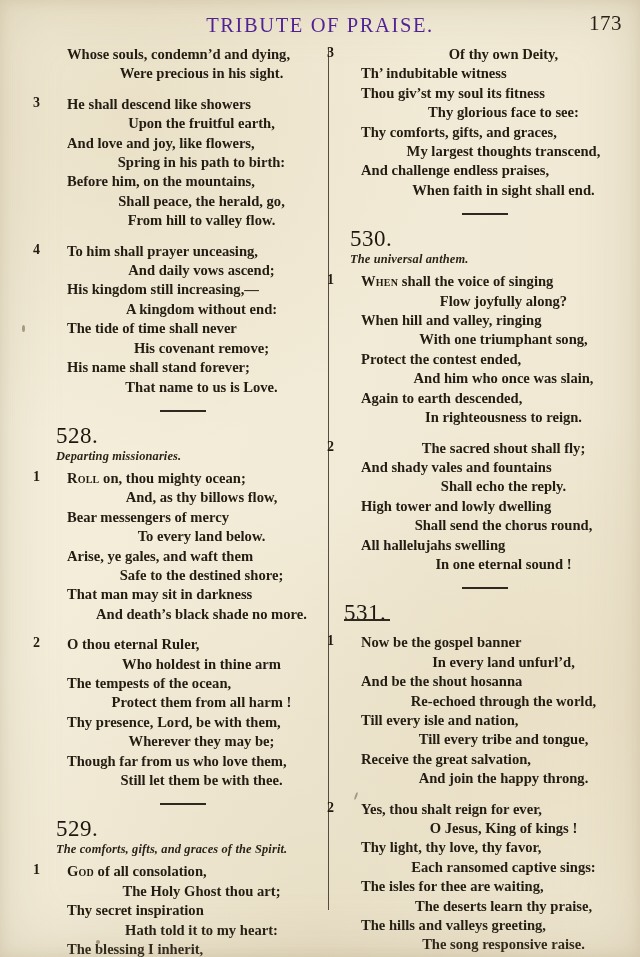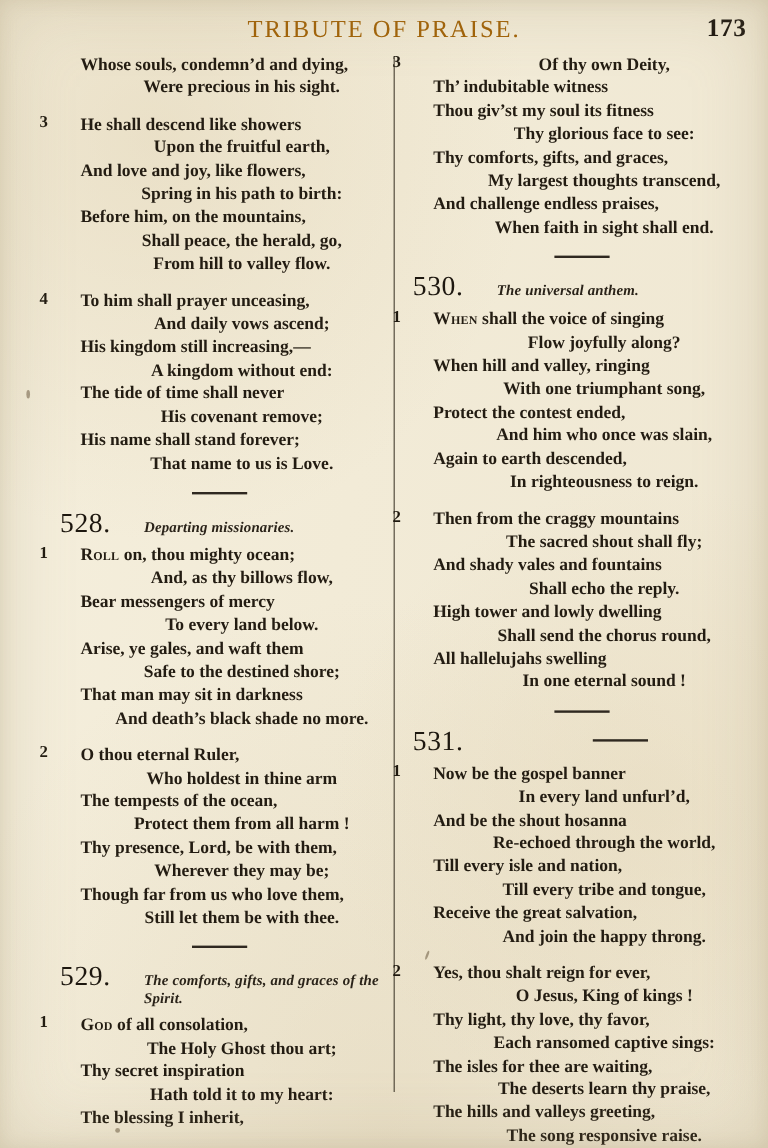--- a/index.html
+++ b/index.html
@@ -42,29 +42,29 @@
     right: 0;
     height: 30px;
   }
   .running-head {
     position: absolute;
     left: 0; right: 0;
     text-align: center;
     font-size: 20.5px;
     letter-spacing: 1.6px;
     font-weight: 400;
-    color: #a16207;
+    color: #4c1d95;
     font-family: "Liberation Serif", "DejaVu Serif", serif;
   }
   .folio {
     position: absolute;
     right: 18px;
     top: -3px;
     font-size: 21px;
-    font-weight: 700;
+    font-weight: 400;
     letter-spacing: .5px;
     color: #1c160f;
   }
 
   
   .columns {
     position: absolute;
     top: 45px;
     left: 0;
     right: 0;
@@ -88,20 +88,21 @@
     opacity: .85;
   }
 
   
   .hymn { margin-bottom: 2px; }
 
   .hymn-head {
     display: flex;
     align-items: baseline;
     margin: 9px 0 5px 0;
+    flex-direction: column;
   }
   .hymn-num {
     font-size: 23px;
     font-weight: 400;
     letter-spacing: .5px;
     min-width: 64px;
     color: #1d170f;
   }
   .hymn-title {
     font-style: italic;
@@ -296,21 +297,20 @@
             <div class="line ind">With one triumphant song,</div>
             <div class="line">Protect the contest ended,</div>
             <div class="line ind">And him who once was slain,</div>
             <div class="line">Again to earth descended,</div>
             <div class="line ind">In righteousness to reign.</div>
           </div>
         </div>
         <div class="verse">
           <span class="verse-num">2</span>
           <div class="verse-body">
-            <div class="line">Then from the craggy mountains</div>
             <div class="line ind">The sacred shout shall fly;</div>
             <div class="line">And shady vales and fountains</div>
             <div class="line ind">Shall echo the reply.</div>
             <div class="line">High tower and lowly dwelling</div>
             <div class="line ind">Shall send the chorus round,</div>
             <div class="line">All hallelujahs swelling</div>
             <div class="line ind">In one eternal sound !</div>
           </div>
         </div>
       </div>

